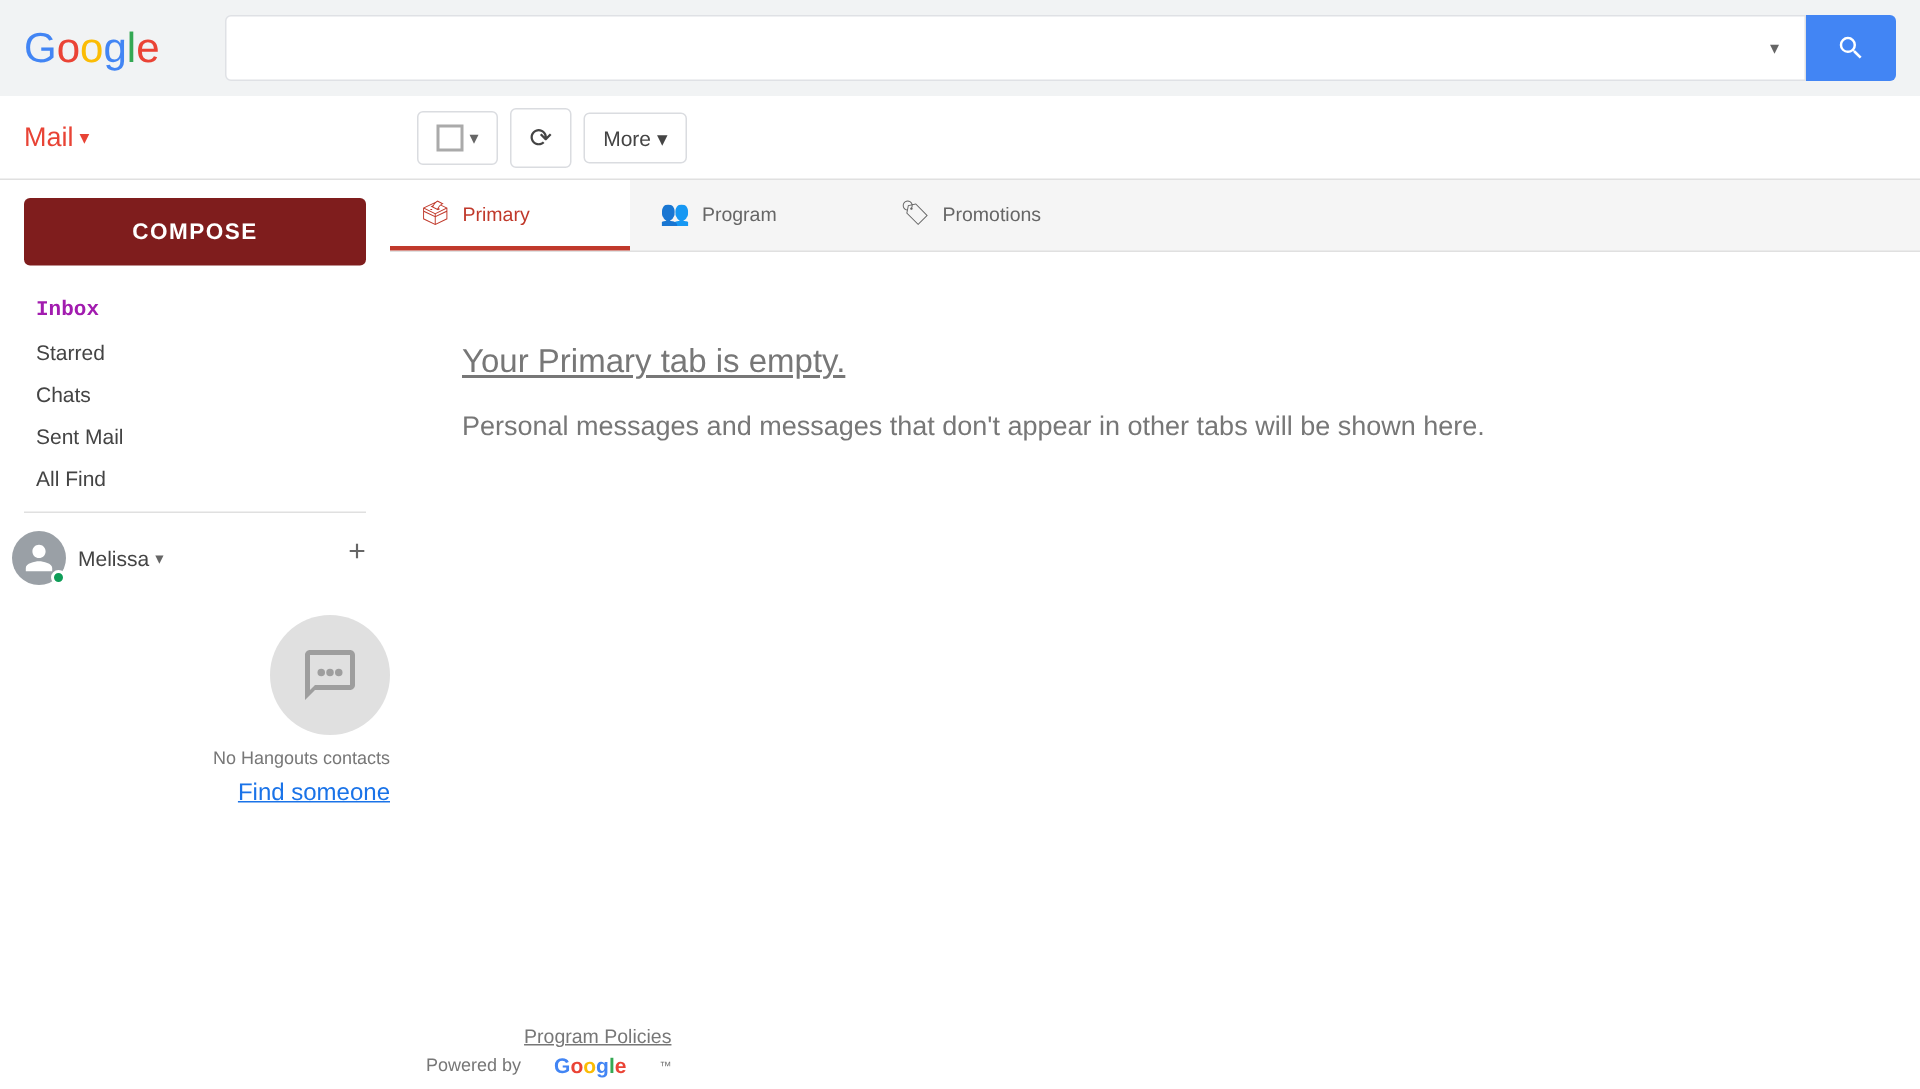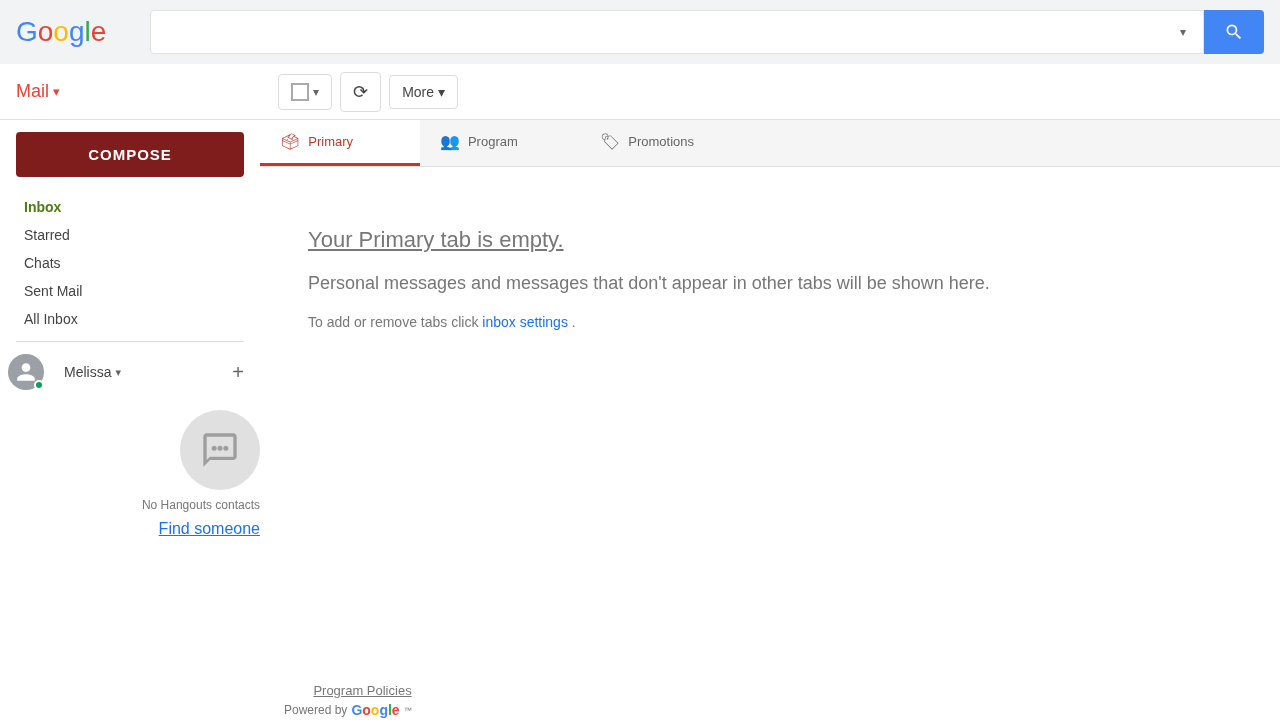--- a/index.html
+++ b/index.html
@@ -132,22 +132,21 @@
     }
     .nav-item.active { color: #c0392b; font-weight: 700; background: transparent; }
 
     .sidebar-divider {
       border: none;
       border-top: 1px solid #e0e0e0;
       margin: 8px 16px;
     }
     .user-row {
       display: flex;
-      align-items: center;
-      gap: 20px;
+      gap: 8px;
       width: 100%;
       padding: 4px 8px;
       cursor: pointer;
     }
     .user-avatar {
       width: 36px;
       height: 36px;
       border-radius: 50%;
       background: #9aa0a6;
       display: flex;
@@ -308,21 +307,21 @@
       color: #777;
     }
     .program-policies-link {
       color: #777;
       text-decoration: underline;
       cursor: pointer;
     }
     .powered-by {
       display: flex;
       align-items: center;
-      gap: 4px;
+      gap: 22px;
       justify-content: flex-end;
       margin-top: 4px;
       font-size: 12px;
       color: #777;
     }
     .google-small {
       display: inline-flex;
       font-size: 14px;
       font-weight: 700;
     }
@@ -377,34 +376,34 @@
       <span>▾</span>
     </button>
   </div>
 </div>
 
 <div class="main-layout">
 
   <div class="sidebar">
     <button class="compose-btn">COMPOSE</button>
 
-    <div class="nav-item active" style="color: #4d7c0f; font-weight: 700;">
+    <div class="nav-item active" style="color: #a21caf; font-weight: 700; font-family: Liberation Mono, monospace;">
       <span>Inbox</span>
     </div>
     <div class="nav-item">
       <span>Starred</span>
     </div>
     <div class="nav-item">
       <span>Chats</span>
     </div>
     <div class="nav-item">
       <span>Sent Mail</span>
     </div>
     <div class="nav-item">
-      <span>All Inbox</span>
+      <span>All Find</span>
     </div>
 
     <hr class="sidebar-divider">
 
     <div class="user-row">
       <div class="user-avatar">
         <svg width="22" height="22" viewBox="0 0 24 24" fill="white">
             <path d="M12 12c2.7 0 4.8-2.1 4.8-4.8S14.7 2.4 12 2.4 7.2 4.5 7.2 7.2 9.3 12 12 12zm0 2.4c-3.2 0-9.6 1.6-9.6 4.8v2.4h19.2v-2.4c0-3.2-6.4-4.8-9.6-4.8z"></path>
           </svg>
         <div class="user-online-dot"></div>
@@ -443,25 +442,20 @@
       </div>
       <div class="tab">
         <span class="tab-icon">🏷</span>
         <span>Promotions</span>
       </div>
     </div>
 
     <div class="empty-state">
       <div class="empty-title">Your Primary tab is empty.</div>
       <div class="empty-desc">Personal messages and messages that don't appear in other tabs will be shown here.</div>
-      <div class="empty-settings">
-        <span>To add or remove tabs click </span>
-        <a class="inbox-settings-link">inbox settings</a>
-        <span>.</span>
-      </div>
     </div>
 
   </div>
 </div>
 
 <div class="footer-area">
   <div class="footer-right">
     <a class="program-policies-link">Program Policies</a>
     <div class="powered-by">
       <span>Powered by </span>

